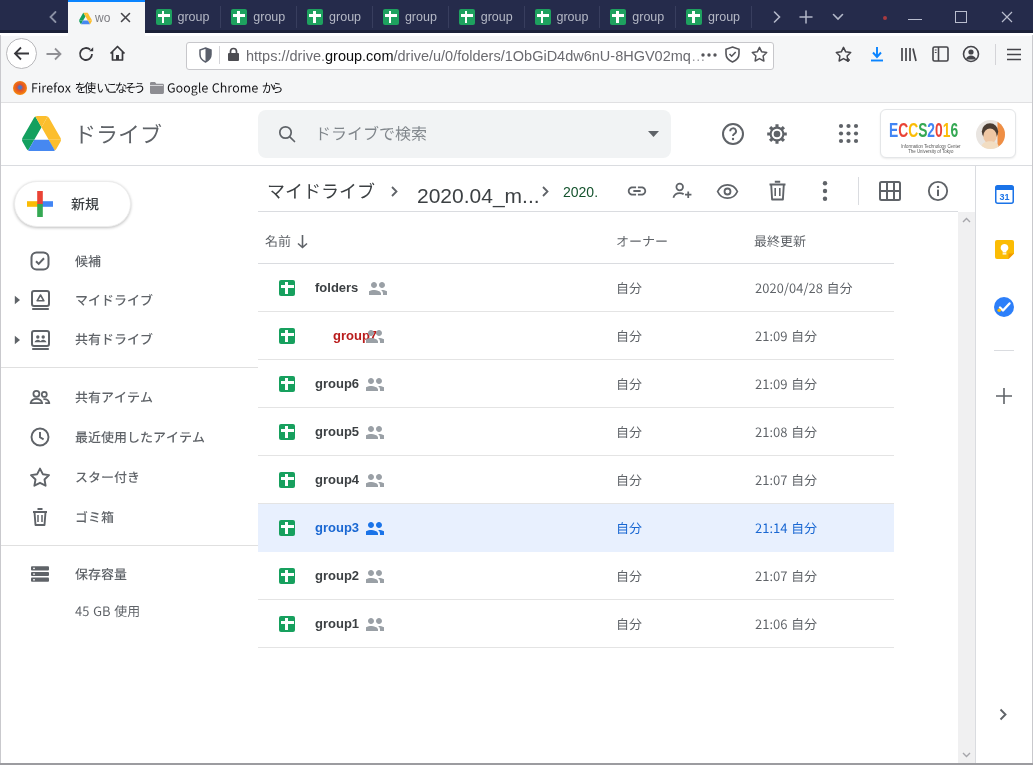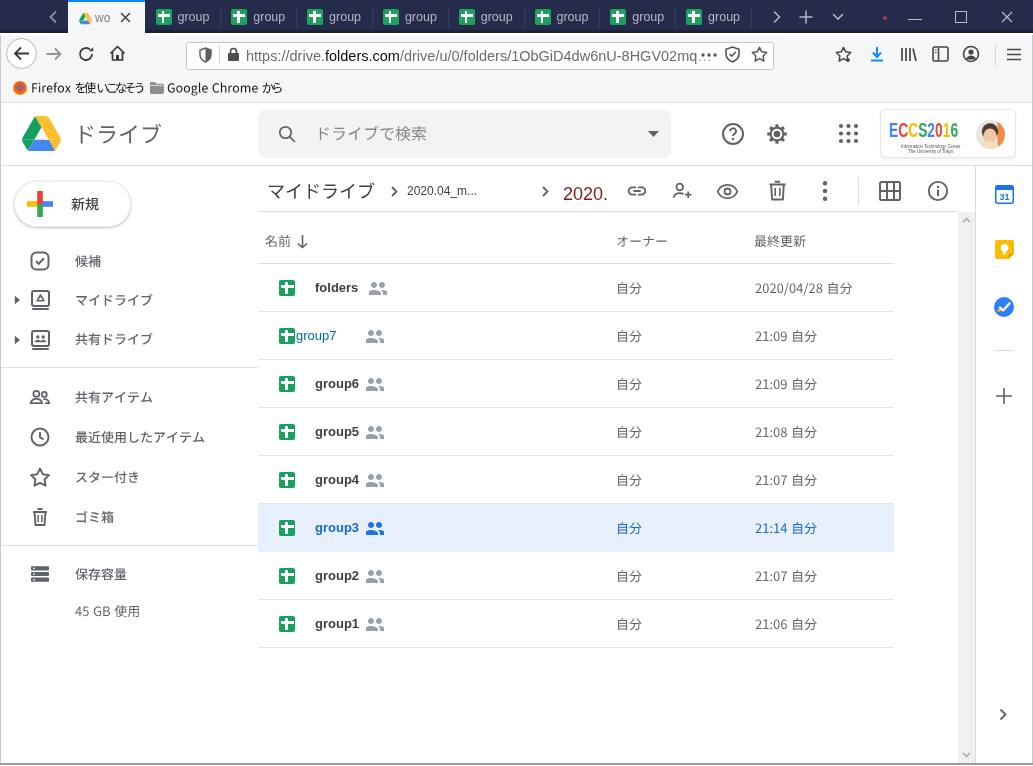--- a/index.html
+++ b/index.html
@@ -107,21 +107,21 @@
 <div class="abs" style="left:186px;top:41.5px;width:588px;height:28px;background:#fff;border:1px solid #c7c7cb;border-radius:3px"></div>
 <svg class="abs" style="left:199px;top:47px" width="13" height="16" viewBox="0 0 13 16">
     <path d="M6.5 1L12 3v4.5c0 3.5-2.3 6-5.5 7.5C3.3 13.5 1 11 1 7.5V3z" stroke="#5a5f6b" stroke-width="1.5" fill="none"></path>
     <path d="M6.5 1L12 3v4.5c0 3.5-2.3 6-5.5 7.5z" fill="#5a5f6b"></path>
   </svg>
 <div class="abs" style="left:219px;top:46px;width:1px;height:18px;background:#d4d4d8"></div>
 <svg class="abs" style="left:227px;top:47px" width="13" height="15" viewBox="0 0 13 15">
     <rect x="1" y="6" width="11" height="8" rx="1" fill="#4d4d52"></rect>
     <path d="M3.5 6V4.5a3 3 0 0 1 6 0V6" stroke="#4d4d52" stroke-width="1.7" fill="none"></path>
   </svg>
-<div class="lat" style="left:246px;top:47.5px;font-size:14.5px;color:#6b6b70">https://drive.<span style="color:#0c0c0d">folders.com</span>/drive/u/0/folders/1ObGiD4dw6nU-8HGV02mq<span style="color:#9a9aa0">…</span></div>
+<div class="lat" style="left:246px;top:47.5px;font-size:14.5px;color:#6b6b70">https://drive.<span style="color:#0c0c0d">group.com</span>/drive/u/0/folders/1ObGiD4dw6nU-8HGV02mq<span style="color:#9a9aa0">…</span></div>
 <svg class="abs" style="left:700px;top:52px" width="18" height="6" viewBox="0 0 18 6">
     <circle cx="3" cy="3" r="1.7" fill="#55555a"></circle>
     <circle cx="9" cy="3" r="1.7" fill="#55555a"></circle>
     <circle cx="15" cy="3" r="1.7" fill="#55555a"></circle>
   </svg>
 <svg class="abs" style="left:725px;top:46px" width="15" height="17" viewBox="0 0 15 17">
     <path d="M7.5 1L14 3.2v4.6c0 4-2.7 6.7-6.5 8.2C3.7 14.5 1 11.8 1 7.8V3.2z" stroke="#55555a" stroke-width="1.6" fill="none"></path>
     <path d="M4.5 8l2.2 2.2 4-4.2" stroke="#55555a" stroke-width="1.6" fill="none"></path>
   </svg>
 <svg class="abs" style="left:751px;top:46px" width="17" height="17" viewBox="0 0 17 17">
@@ -350,25 +350,25 @@
     </svg>
   </div>
 <div style="position:absolute;left:267px;top:176.6px;">
     <svg width="110" height="29" viewBox="0 0 110 29">
       <path d="M8.2 18.0C9.4 19.2 10.8 20.8 11.5 21.7L12.8 20.6C12.1 19.8 10.8 18.4 9.7 17.3C12.7 15.1 15.0 12.1 16.3 10.0C16.4 9.9 16.5 9.7 16.7 9.5L15.6 8.6C15.3 8.6 14.9 8.7 14.4 8.7C12.6 8.7 4.6 8.7 3.7 8.7C3.1 8.7 2.4 8.6 1.9 8.6V10.2C2.2 10.1 3.0 10.1 3.7 10.1C4.7 10.1 12.7 10.1 14.3 10.1C13.4 11.7 11.3 14.3 8.7 16.3C7.4 15.2 6.0 14.0 5.3 13.5L4.1 14.5C5.1 15.1 7.2 16.9 8.2 18.0Z M19.5 14.4 20.3 15.8C22.8 15.0 25.2 13.9 27.1 12.9V19.5C27.1 20.2 27.1 21.1 27.0 21.4H28.8C28.7 21.1 28.7 20.2 28.7 19.5V11.9C30.5 10.7 32.2 9.3 33.5 7.9L32.3 6.8C31.1 8.3 29.3 9.8 27.4 11.0C25.4 12.3 22.7 13.5 19.5 14.4Z M47.8 7.9 46.8 8.4C47.4 9.2 48.0 10.2 48.4 11.1L49.4 10.6C49.0 9.8 48.3 8.6 47.8 7.9ZM50.0 7.0 49.0 7.5C49.6 8.3 50.2 9.2 50.7 10.2L51.7 9.7C51.2 8.9 50.5 7.7 50.0 7.0ZM41.5 19.5C41.5 20.2 41.5 21.1 41.4 21.7H43.1C43.1 21.1 43.0 20.1 43.0 19.5V13.6C45.0 14.2 48.1 15.4 50.1 16.5L50.7 15.0C48.8 14.0 45.4 12.7 43.0 12.0V9.1C43.0 8.5 43.1 7.7 43.1 7.2H41.3C41.5 7.7 41.5 8.6 41.5 9.1C41.5 10.6 41.5 18.5 41.5 19.5Z M58.2 7.5V9.0C58.6 8.9 59.2 8.9 59.8 8.9C60.8 8.9 65.8 8.9 66.8 8.9C67.4 8.9 68.1 8.9 68.5 9.0V7.5C68.1 7.5 67.4 7.6 66.9 7.6C65.8 7.6 60.8 7.6 59.8 7.6C59.2 7.6 58.6 7.5 58.2 7.5ZM69.8 12.2 68.8 11.6C68.6 11.7 68.2 11.7 67.8 11.7C66.9 11.7 59.2 11.7 58.3 11.7C57.8 11.7 57.2 11.7 56.5 11.6V13.1C57.2 13.1 57.9 13.1 58.3 13.1C59.4 13.1 67.0 13.1 67.9 13.1C67.5 14.4 66.8 15.9 65.7 17.0C64.2 18.7 61.9 19.8 59.4 20.3L60.5 21.6C62.8 21.0 65.1 19.9 66.9 17.9C68.3 16.4 69.1 14.5 69.6 12.7C69.6 12.6 69.7 12.4 69.8 12.2Z M73.5 14.4 74.3 15.8C76.8 15.0 79.2 13.9 81.1 12.9V19.5C81.1 20.2 81.1 21.1 81.0 21.4H82.8C82.7 21.1 82.7 20.2 82.7 19.5V11.9C84.5 10.7 86.2 9.3 87.5 7.9L86.3 6.8C85.1 8.3 83.3 9.8 81.4 11.0C79.4 12.3 76.7 13.5 73.5 14.4Z M105.9 5.5 104.9 5.9C105.4 6.5 106.0 7.5 106.4 8.3L107.4 7.8C107.0 7.1 106.4 6.1 105.9 5.5ZM105.2 9.2 104.3 8.6 105.0 8.3C104.7 7.6 104.0 6.5 103.6 5.9L102.6 6.3C103.0 6.9 103.6 7.8 103.9 8.5C103.6 8.6 103.4 8.6 103.2 8.6C102.3 8.6 95.2 8.6 94.1 8.6C93.5 8.6 92.8 8.5 92.3 8.4V10.0C92.8 10.0 93.4 10.0 94.1 10.0C95.2 10.0 102.3 10.0 103.3 10.0C103.1 11.7 102.3 14.2 101.0 15.8C99.5 17.8 97.5 19.3 94.0 20.2L95.2 21.5C98.5 20.5 100.6 18.8 102.3 16.7C103.7 14.8 104.6 12.0 105.0 10.1C105.0 9.7 105.1 9.4 105.2 9.2Z" fill="#3c4043"></path>
     </svg>
   </div>
 <svg class="abs" style="left:390px;top:186px" width="9" height="11" viewBox="0 0 9 11">
     <path d="M2 1l4.5 4.5L2 10" stroke="#5f6368" stroke-width="1.8" fill="none"></path>
   </svg>
-<div class="lat" style="left:407px;top:183.5px;font-size:12px;color:#3c4043">2020.04_m...</div>
+<div class="lat" style="left:417px;top:183.5px;font-size:21px;color:#3c4043">2020.04_m...</div>
 <svg class="abs" style="left:541px;top:186px" width="9" height="11" viewBox="0 0 9 11">
     <path d="M2 1l4.5 4.5L2 10" stroke="#5f6368" stroke-width="1.8" fill="none"></path>
   </svg>
-<div class="lat" style="left:563px;top:183.5px;font-size:18px;color:#7f1d1d">2020.</div>
+<div class="lat" style="left:563px;top:183.5px;font-size:14px;color:#14532d">2020.</div>
 <svg class="abs" style="left:626px;top:180px" width="22" height="22" viewBox="0 0 24 24">
     <path fill="#5f6368" d="M3.9 12c0-1.71 1.39-3.1 3.1-3.1h4V7H7c-2.76 0-5 2.24-5 5s2.24 5 5 5h4v-1.9H7c-1.71 0-3.1-1.39-3.1-3.1zM8 13h8v-2H8v2zm9-6h-4v1.9h4c1.71 0 3.1 1.39 3.1 3.1s-1.39 3.1-3.1 3.1h-4V17h4c2.76 0 5-2.24 5-5s-2.24-5-5-5z"></path>
   </svg>
 <svg class="abs" style="left:671px;top:180px" width="22" height="22" viewBox="0 0 24 24">
     <circle cx="9.5" cy="7.6" r="3.6" fill="none" stroke="#5f6368" stroke-width="1.9"></circle>
     <path fill="none" stroke="#5f6368" stroke-width="1.9" d="M2.6 19.4c.9-3.4 3.7-5.1 6.9-5.1 1.6 0 3.1.4 4.3 1.3"></path>
     <path stroke="#5f6368" stroke-width="1.9" d="M18.8 12.5v7M15.3 16h7" fill="none"></path>
   </svg>
 <svg class="abs" style="left:716px;top:181px" width="23" height="21" viewBox="0 0 24 21">
     <path d="M12 3.5c-4.8 0-8.6 3.2-10.3 7 1.7 3.8 5.5 7 10.3 7s8.6-3.2 10.3-7c-1.7-3.8-5.5-7-10.3-7z" stroke="#5f6368" stroke-width="1.9" fill="none"></path>
@@ -429,21 +429,21 @@
 <div style="position:absolute;left:755px;top:277.9px;">
     <svg width="99" height="21" viewBox="0 0 99 21">
       <path d="M0.6 15.1H6.6V14.1H3.9C3.4 14.1 2.9 14.1 2.4 14.1C4.6 12.0 6.1 10.1 6.1 8.2C6.1 6.5 5.0 5.4 3.3 5.4C2.1 5.4 1.3 5.9 0.5 6.8L1.2 7.4C1.7 6.8 2.4 6.3 3.2 6.3C4.4 6.3 4.9 7.1 4.9 8.2C4.9 9.9 3.6 11.8 0.6 14.4Z M10.8 15.2C12.6 15.2 13.8 13.6 13.8 10.3C13.8 7.0 12.6 5.4 10.8 5.4C9.0 5.4 7.9 7.0 7.9 10.3C7.9 13.6 9.0 15.2 10.8 15.2ZM10.8 14.3C9.8 14.3 9.0 13.1 9.0 10.3C9.0 7.5 9.8 6.3 10.8 6.3C11.9 6.3 12.6 7.5 12.6 10.3C12.6 13.1 11.9 14.3 10.8 14.3Z M15.0 15.1H21.0V14.1H18.4C17.9 14.1 17.3 14.1 16.8 14.1C19.0 12.0 20.5 10.1 20.5 8.2C20.5 6.5 19.5 5.4 17.8 5.4C16.5 5.4 15.7 5.9 14.9 6.8L15.6 7.4C16.2 6.8 16.8 6.3 17.6 6.3C18.8 6.3 19.4 7.1 19.4 8.2C19.4 9.9 18.0 11.8 15.0 14.4Z M25.3 15.2C27.1 15.2 28.2 13.6 28.2 10.3C28.2 7.0 27.1 5.4 25.3 5.4C23.4 5.4 22.3 7.0 22.3 10.3C22.3 13.6 23.4 15.2 25.3 15.2ZM25.3 14.3C24.2 14.3 23.4 13.1 23.4 10.3C23.4 7.5 24.2 6.3 25.3 6.3C26.3 6.3 27.1 7.5 27.1 10.3C27.1 13.1 26.3 14.3 25.3 14.3Z M29.0 17.4H29.9L33.8 4.8H32.9Z M37.6 15.2C39.4 15.2 40.5 13.6 40.5 10.3C40.5 7.0 39.4 5.4 37.6 5.4C35.8 5.4 34.6 7.0 34.6 10.3C34.6 13.6 35.8 15.2 37.6 15.2ZM37.6 14.3C36.5 14.3 35.8 13.1 35.8 10.3C35.8 7.5 36.5 6.3 37.6 6.3C38.6 6.3 39.4 7.5 39.4 10.3C39.4 13.1 38.6 14.3 37.6 14.3Z M45.6 15.1H46.7V12.5H48.0V11.5H46.7V5.6H45.4L41.4 11.7V12.5H45.6ZM45.6 11.5H42.7L44.8 8.3C45.1 7.8 45.4 7.3 45.6 6.9H45.7C45.6 7.3 45.6 8.1 45.6 8.6Z M48.5 17.4H49.4L53.3 4.8H52.4Z M54.1 15.1H60.0V14.1H57.4C56.9 14.1 56.3 14.1 55.8 14.1C58.1 12.0 59.6 10.1 59.6 8.2C59.6 6.5 58.5 5.4 56.8 5.4C55.6 5.4 54.8 5.9 54.0 6.8L54.7 7.4C55.2 6.8 55.9 6.3 56.7 6.3C57.9 6.3 58.4 7.1 58.4 8.2C58.4 9.9 57.0 11.8 54.1 14.4Z M64.3 15.2C66.1 15.2 67.3 14.2 67.3 12.8C67.3 11.5 66.5 10.8 65.7 10.3V10.2C66.3 9.8 67.0 8.9 67.0 7.9C67.0 6.4 66.0 5.4 64.4 5.4C62.9 5.4 61.8 6.4 61.8 7.8C61.8 8.8 62.3 9.5 63.0 10.0V10.1C62.2 10.5 61.3 11.4 61.3 12.7C61.3 14.2 62.6 15.2 64.3 15.2ZM65.0 9.9C63.9 9.5 62.8 9.0 62.8 7.8C62.8 6.9 63.5 6.3 64.4 6.3C65.4 6.3 66.0 7.0 66.0 8.0C66.0 8.7 65.6 9.3 65.0 9.9ZM64.4 14.4C63.2 14.4 62.3 13.6 62.3 12.6C62.3 11.7 62.9 10.9 63.7 10.5C65.0 11.0 66.2 11.5 66.2 12.8C66.2 13.7 65.5 14.4 64.4 14.4Z M74.7 9.7H81.6V11.6H74.7ZM74.7 8.8V6.9H81.6V8.8ZM74.7 12.6H81.6V14.5H74.7ZM77.5 4.1C77.4 4.7 77.2 5.4 77.0 5.9H73.7V16.1H74.7V15.4H81.6V16.1H82.6V5.9H77.9C78.2 5.4 78.4 4.8 78.6 4.3Z M88.8 4.4C88.0 6.4 86.5 8.2 84.9 9.3C85.1 9.5 85.5 9.9 85.7 10.1C87.3 8.9 88.9 6.9 89.8 4.7ZM93.3 4.4 92.4 4.8C93.3 6.7 95.0 8.8 96.4 10.0C96.6 9.7 97.0 9.3 97.3 9.1C95.8 8.1 94.1 6.1 93.3 4.4ZM87.0 9.1V10.0H89.6C89.4 12.2 88.6 14.3 85.5 15.3C85.8 15.5 86.0 15.9 86.2 16.2C89.5 15.0 90.4 12.6 90.7 10.0H94.1C93.9 13.3 93.7 14.6 93.4 15.0C93.2 15.1 93.1 15.1 92.8 15.1C92.5 15.1 91.7 15.1 90.9 15.0C91.1 15.3 91.2 15.7 91.2 16.0C92.0 16.1 92.8 16.1 93.3 16.0C93.7 16.0 94.0 15.9 94.3 15.6C94.7 15.1 94.9 13.6 95.1 9.5C95.1 9.4 95.1 9.1 95.1 9.1Z" fill="#5f6368"></path>
     </svg>
   </div>
 <div class="abs" style="left:258px;top:311px;width:636px;height:1px;background:#e4e4e4"></div>
 <div class="abs" style="left:279px;top:328px;width:16px;height:16px;background:#17a05e;border-radius:2px">
     <div class="abs" style="left:6px;top:2px;width:2.6px;height:12px;background:#fff"></div>
     <div class="abs" style="left:2px;top:5.2px;width:12.5px;height:2.6px;background:#fff"></div>
   </div>
-<div class="lat" style="left:296px;top:328px;font-size:13px;font-weight:normal;color:#0369a1">group7</div>
+<div class="lat" style="left:333px;top:328px;font-size:13px;font-weight:bold;color:#b91c1c">group7</div>
 <svg class="abs" style="left:366px;top:328.5px" width="18" height="14" viewBox="3 4 18 14">
     <path fill="#9aa0a6" d="M16 11c1.66 0 2.99-1.34 2.99-3S17.66 5 16 5s-3 1.34-3 3 1.34 3 3 3zm-8 0c1.66 0 2.99-1.34 2.99-3S9.66 5 8 5 5 6.34 5 8s1.34 3 3 3zm0 2c-2.33 0-7 1.17-7 3.5V18h14v-1.5c0-2.33-4.67-3.5-7-3.5zm8 0c-.29 0-.62.02-.97.05 1.16.84 1.97 1.97 1.97 3.45V18h6v-1.5c0-2.33-4.67-3.5-7-3.5z"></path>
   </svg>
 <div style="position:absolute;left:616px;top:325.9px;">
     <svg width="28" height="21" viewBox="0 0 28 21">
       <path d="M3.1 9.7H10.1V11.6H3.1ZM3.1 8.8V6.9H10.1V8.8ZM3.1 12.6H10.1V14.5H3.1ZM5.9 4.1C5.8 4.7 5.6 5.4 5.4 5.9H2.1V16.1H3.1V15.4H10.1V16.1H11.1V5.9H6.4C6.6 5.4 6.8 4.8 7.0 4.3Z M17.2 4.4C16.4 6.4 15.0 8.2 13.3 9.3C13.5 9.5 14.0 9.9 14.1 10.1C15.8 8.9 17.3 6.9 18.3 4.7ZM21.7 4.4 20.8 4.8C21.8 6.7 23.4 8.8 24.9 10.0C25.1 9.7 25.4 9.3 25.7 9.1C24.3 8.1 22.6 6.1 21.7 4.4ZM15.4 9.1V10.0H18.1C17.8 12.2 17.1 14.3 14.0 15.3C14.2 15.5 14.5 15.9 14.6 16.2C18.0 15.0 18.8 12.6 19.1 10.0H22.5C22.4 13.3 22.2 14.6 21.8 15.0C21.7 15.1 21.5 15.1 21.3 15.1C21.0 15.1 20.2 15.1 19.3 15.0C19.5 15.3 19.6 15.7 19.6 16.0C20.5 16.1 21.3 16.1 21.7 16.0C22.2 16.0 22.5 15.9 22.7 15.6C23.2 15.1 23.3 13.6 23.5 9.5C23.6 9.4 23.6 9.1 23.6 9.1Z" fill="#5f6368"></path>
     </svg>
   </div>
 <div style="position:absolute;left:755px;top:325.9px;">
     <svg width="64" height="21" viewBox="0 0 64 21">

